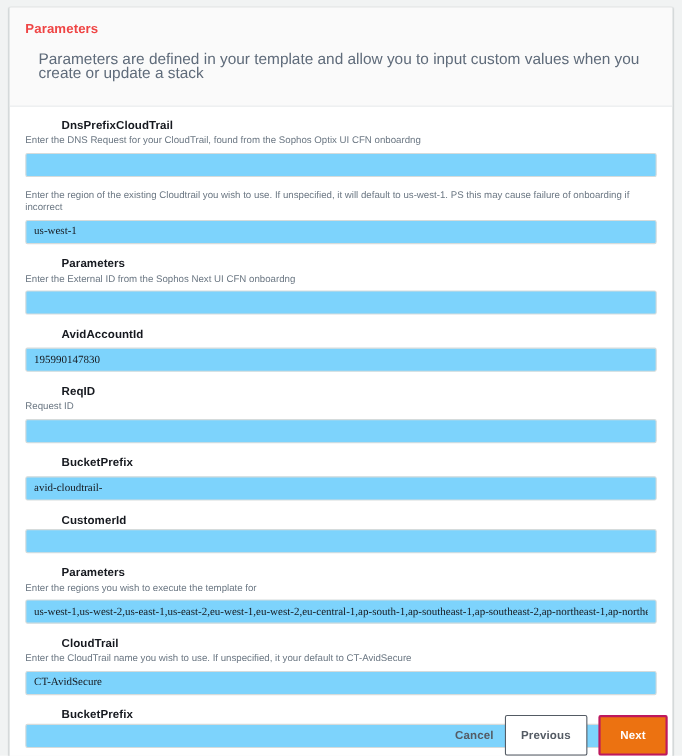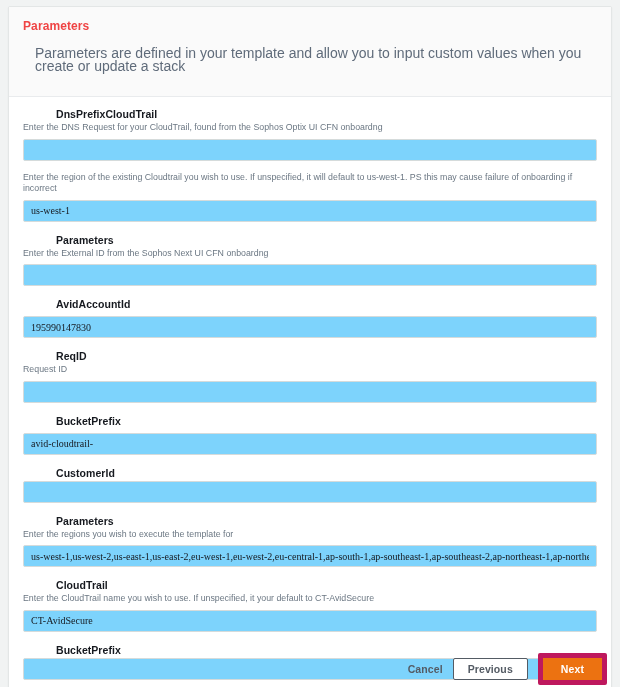--- a/index.html
+++ b/index.html
@@ -101,21 +101,20 @@
   .input::placeholder {
     color: #aab7b8;
   }
   .footer {
     position: absolute;
     left: 0;
     right: 0;
     bottom: 0;
     height: 37px;
     display: flex;
-    align-items: center;
     justify-content: flex-end;
     padding-right: 13px;
     box-sizing: border-box;
   }
   .btn-cancel {
     font-family: "Liberation Sans", sans-serif;
     font-size: 10.5px;
     font-weight: bold;
     color: #545b64;
     background: transparent;
@@ -135,21 +134,21 @@
     padding: 4px 14px;
     cursor: pointer;
     letter-spacing: 0.1px;
   }
   .btn-next {
     font-family: "Liberation Sans", sans-serif;
     font-size: 10.5px;
     font-weight: bold;
     color: #ffffff;
     background: #ec7211;
-    border: 5px solid #be185d;
+    border: 2px solid #be185d;
     border-radius: 2px;
     padding: 5px 18px;
     margin-left: 10px;
     cursor: pointer;
     letter-spacing: 0.1px;
   }
 </style>
 </head>
 <body>
 

